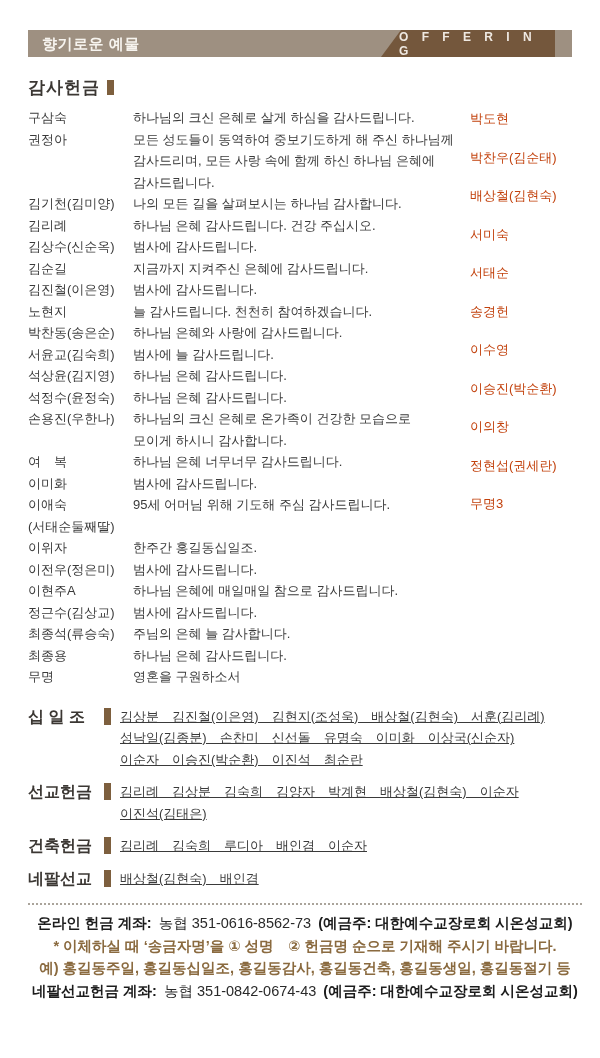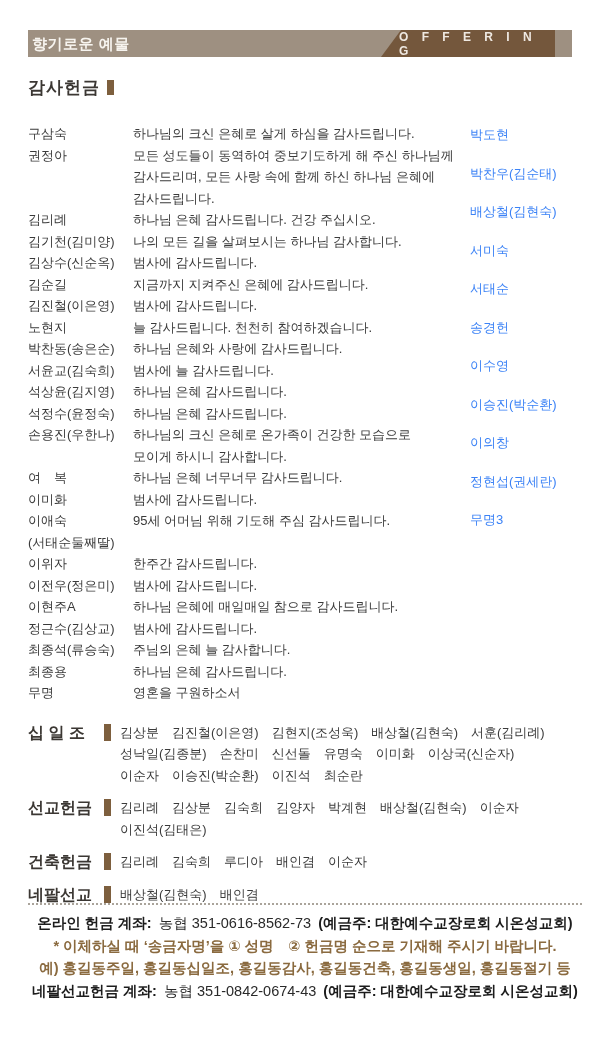--- a/index.html
+++ b/index.html
@@ -5,61 +5,61 @@
   html,body{margin:0;padding:0;background:#fff;}
   .page{
     position:relative;width:600px;height:1058px;background:#ffffff;
     font-family:"Liberation Sans","DejaVu Sans",sans-serif;
     color:#3a3a3a;overflow:hidden;box-sizing:border-box;
     padding:30px 28px 0 28px;
   }
   
   .header{position:relative;height:27px;background:#9e9081;}
   .header-left{
-    height:27px;line-height:27px;padding-left:4px;
+    height:27px;line-height:27px;padding-left:14px;
     color:#f7f4ef;font-size:15px;font-weight:bold;letter-spacing:.5px;
   }
   .header-right{
     position:absolute;top:0;right:17px;width:174px;height:27px;
     background:#74573c;clip-path:polygon(20px 0,100% 0,100% 100%,0 100%);
     display:flex;align-items:center;justify-content:center;
   }
   .header-right span{
     color:#efe9e2;font-size:12px;font-weight:bold;letter-spacing:5px;
     padding-left:18px;
   }
   
   .section-head{margin-top:19px;display:flex;align-items:center;gap:7px;}
   .sec-title-dark{font-size:17px;font-weight:bold;color:#3b3733;letter-spacing:1px;}
   .accent-bar{display:inline-block;width:7px;height:15px;background:#7d5f3e;}
   
-  .thanks-area{position:relative;margin-top:24px;}
+  .thanks-area{position:relative;margin-top:8px;}
   .thanks-list{width:436px;}
   .t-row{display:flex;align-items:flex-start;}
   .t-name{
     flex:0 0 105px;font-size:13px;line-height:21.5px;
     white-space:pre-line;color:#3a3a3a;
   }
   .t-msg{
     flex:1;font-size:13px;line-height:21.5px;
     white-space:pre-line;color:#3a3a3a;word-break:keep-all;
   }
   .thanks-right{position:absolute;left:442px;top:1px;width:120px;}
-  .r-name{font-size:13px;line-height:21.5px;margin-bottom:17px;color:#3b82f6;}
+  .r-name{font-size:13px;line-height:21.5px;margin-bottom:17px;color:#c2410c;}
   
   .offer-sections{margin-top:18px;}
   .s-row{display:flex;align-items:flex-start;margin-bottom:11px;}
   .s-title{
     flex:0 0 76px;font-size:16px;font-weight:bold;color:#3b3733;
     line-height:21.5px;
   }
   .s-row .accent-bar{flex:0 0 7px;height:17px;margin:2px 9px 0 0;}
   .s-names{
     flex:1;font-size:13px;line-height:21.5px;white-space:pre-line;
-    color:#3a3a3a;word-break:keep-all;
+    color:#3a3a3a;word-break:keep-all;text-decoration:underline;
   }
   
   .footer{
     position:absolute;left:28px;right:18px;top:903px;
     border-top:2px dotted #aaa49b;padding-top:7px;text-align:center;
   }
   .f-line{font-size:14.5px;line-height:22.5px;font-weight:bold;color:#1c1c1c;}
   .f-line .acct{font-weight:normal;color:#2a2a2a;padding:0 3px;}
   .f-brown{color:#8a6a3f;}
 </style>
@@ -86,26 +86,26 @@
           <div class="t-name">구삼숙</div>
           <div class="t-msg">하나님의 크신 은혜로 살게 하심을 감사드립니다.</div>
         </div>
         <div class="t-row">
           <div class="t-name">권정아</div>
           <div class="t-msg">모든 성도들이 동역하여 중보기도하게 해 주신 하나님께
 감사드리며, 모든 사랑 속에 함께 하신 하나님 은혜에
 감사드립니다.</div>
         </div>
         <div class="t-row">
+          <div class="t-name">김기천(김미양)</div>
+          <div class="t-msg">나의 모든 길을 살펴보시는 하나님 감사합니다.</div>
+        </div>
+        <div class="t-row">
           <div class="t-name">김리례</div>
           <div class="t-msg">하나님 은혜 감사드립니다. 건강 주십시오.</div>
-        </div>
-        <div class="t-row">
-          <div class="t-name">김기천(김미양)</div>
-          <div class="t-msg">나의 모든 길을 살펴보시는 하나님 감사합니다.</div>
         </div>
         <div class="t-row">
           <div class="t-name">김상수(신순옥)</div>
           <div class="t-msg">범사에 감사드립니다.</div>
         </div>
         <div class="t-row">
           <div class="t-name">김순길</div>
           <div class="t-msg">지금까지 지켜주신 은혜에 감사드립니다.</div>
         </div>
         <div class="t-row">
@@ -145,21 +145,21 @@
           <div class="t-name">이미화</div>
           <div class="t-msg">범사에 감사드립니다.</div>
         </div>
         <div class="t-row">
           <div class="t-name">이애숙
 (서태순둘째딸)</div>
           <div class="t-msg">95세 어머님 위해 기도해 주심 감사드립니다.</div>
         </div>
         <div class="t-row">
           <div class="t-name">이위자</div>
-          <div class="t-msg">한주간 감사드립니다.</div>
+          <div class="t-msg">한주간 홍길동십일조.</div>
         </div>
         <div class="t-row">
           <div class="t-name">이전우(정은미)</div>
           <div class="t-msg">범사에 감사드립니다.</div>
         </div>
         <div class="t-row">
           <div class="t-name">이현주A</div>
           <div class="t-msg">하나님 은혜에 매일매일 참으로 감사드립니다.</div>
         </div>
         <div class="t-row">

